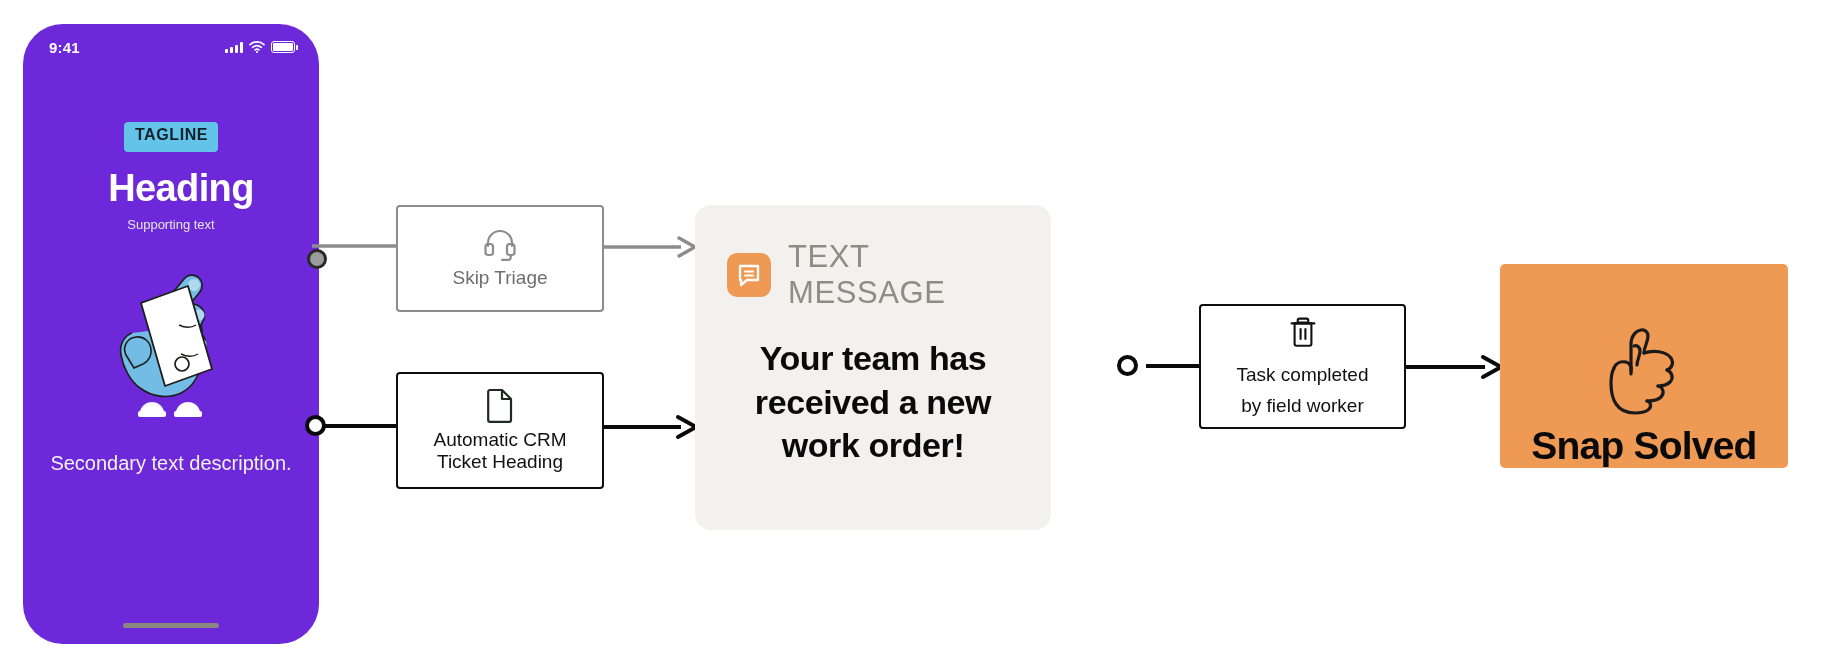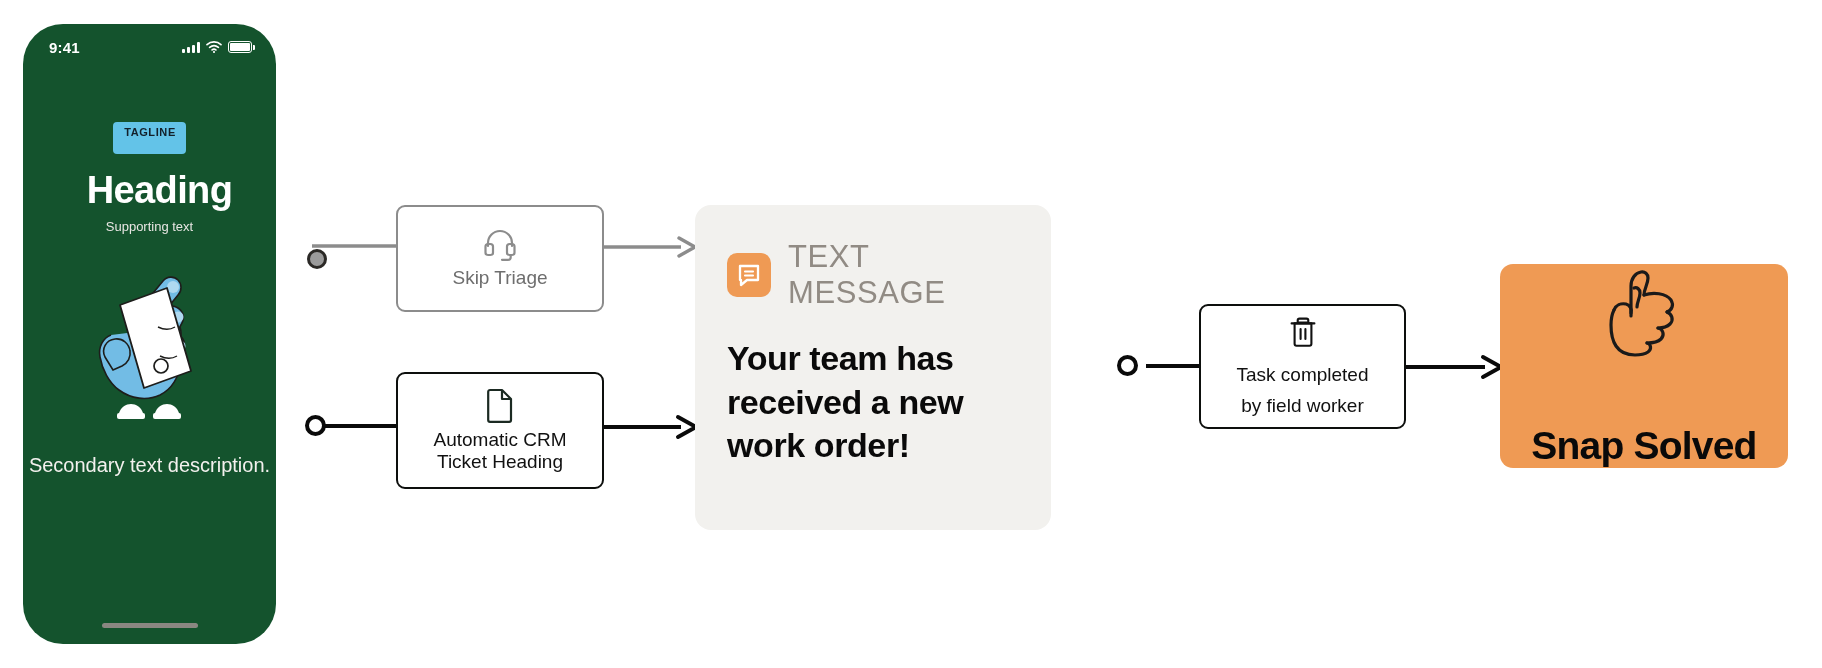--- a/index.html
+++ b/index.html
@@ -5,22 +5,22 @@
   html,body{margin:0;padding:0;}
   body{
     width:1822px;height:668px;background:#ffffff;
     font-family:"Liberation Sans",sans-serif;
     overflow:hidden;position:relative;
   }
   #stage{position:absolute;inset:0;}
 
   
   .phone{
-    position:absolute;left:23px;top:24px;width:253px;height:620px;
-    background:#14532d;border-radius:40px;overflow:hidden;
+    position:absolute;left:23px;top:24px;width:296px;height:620px;
+    background:#6d28d9;border-radius:40px;overflow:hidden;
   }
   .statusbar{
     position:absolute;top:0;left:0;right:0;height:46px;
     display:flex;align-items:center;justify-content:space-between;
     padding:0 24px 0 26px;box-sizing:border-box;color:#fff;
   }
   .status-time{font-size:15px;font-weight:bold;letter-spacing:.2px;}
   .status-icons{display:flex;align-items:center;gap:6px;}
   .bars{display:flex;align-items:flex-end;gap:2px;height:11px;}
   .bars i{display:block;width:3px;background:#fff;border-radius:1px;}
@@ -29,37 +29,37 @@
   .batt{width:24px;height:12px;border:1.6px solid #fff;border-radius:3px;
     position:relative;box-sizing:border-box;padding:1.4px;}
   .batt:after{content:"";position:absolute;right:-4px;top:3.4px;width:2px;height:5px;
     background:#fff;border-radius:0 1px 1px 0;}
   .batt span{display:block;height:100%;background:#fff;border-radius:1px;}
 
   .phone-body{position:absolute;top:46px;left:0;right:0;bottom:0;
     display:flex;flex-direction:column;align-items:center;}
   .tagline{
     margin-top:52px;background:#63c3e8;color:#13202a;
-    font-size:11px;font-weight:bold;letter-spacing:.6px;
-    padding:4px 10px 16px 11px;border-radius:4px;
+    font-size:16px;font-weight:bold;letter-spacing:.6px;
+    padding:4px 10px 8px 11px;border-radius:4px;
   }
   .heading{color:#fff;font-size:38px;font-weight:bold;margin-top:15px;letter-spacing:-.6px;margin-left:20px;}
   .supporting{color:#e8e6e3;font-size:13px;margin-top:7px;}
   .illus{margin-top:27px;width:150px;height:175px;}
   .secondary{
     color:#f3f1ee;font-size:20px;line-height:1.28;text-align:center;
     margin-top:17px;
   }
   .homebar{position:absolute;bottom:16px;left:50%;transform:translateX(-50%);
     width:96px;height:5px;background:#8a8781;border-radius:3px;}
 
   
   .node{
     position:absolute;box-sizing:border-box;background:#fff;
-    border-radius:9px;display:flex;flex-direction:column;
+    border-radius:4px;display:flex;flex-direction:column;
     align-items:center;justify-content:center;text-align:center;
   }
   .node .node-icon{display:block;margin-bottom:7px;}
   .node .node-label{font-size:19px;line-height:1.18;}
 
   .node-skip{
     left:396px;top:205px;width:208px;height:107px;
     border:2.6px solid #8c8c8c;
   }
   .node-skip .node-label{color:#6e6e6e;}
@@ -83,28 +83,28 @@
     padding:34px 32px 0 32px;
   }
   .msg-head{display:flex;align-items:center;gap:17px;}
   .msg-badge{
     width:44px;height:44px;border-radius:10px;background:#ef9a54;
     display:flex;align-items:center;justify-content:center;flex:none;
   }
   .msg-kicker{font-size:31px;color:#918b84;letter-spacing:.6px;}
   .msg-body{
     margin-top:26px;font-size:34px;font-weight:bold;color:#0a0a0a;
-    line-height:1.28;letter-spacing:-.4px;
+    line-height:1.28;letter-spacing:-.4px;text-align:center;
   }
 
   
   .result-card{
     position:absolute;left:1500px;top:264px;width:288px;height:204px;
-    background:#ef9a54;border-radius:13px;
-    display:flex;flex-direction:column;align-items:center;justify-content:space-between;
+    background:#ef9a54;border-radius:5px;
+    display:flex;flex-direction:column;align-items:center;justify-content:flex-end;
   }
   .result-label{font-size:39px;font-weight:bold;color:#0a0a0a;letter-spacing:-.8px;margin-top:6px;}
 
   
   .edge{position:absolute;}
   .dot{
     position:absolute;border-radius:50%;box-sizing:border-box;
   }
   .dot-gray{width:20px;height:20px;background:#9b9b9b;border:3px solid #2b2926;}
   .dot-black{width:21px;height:21px;background:#fff;border:4px solid #0a0a0a;}

